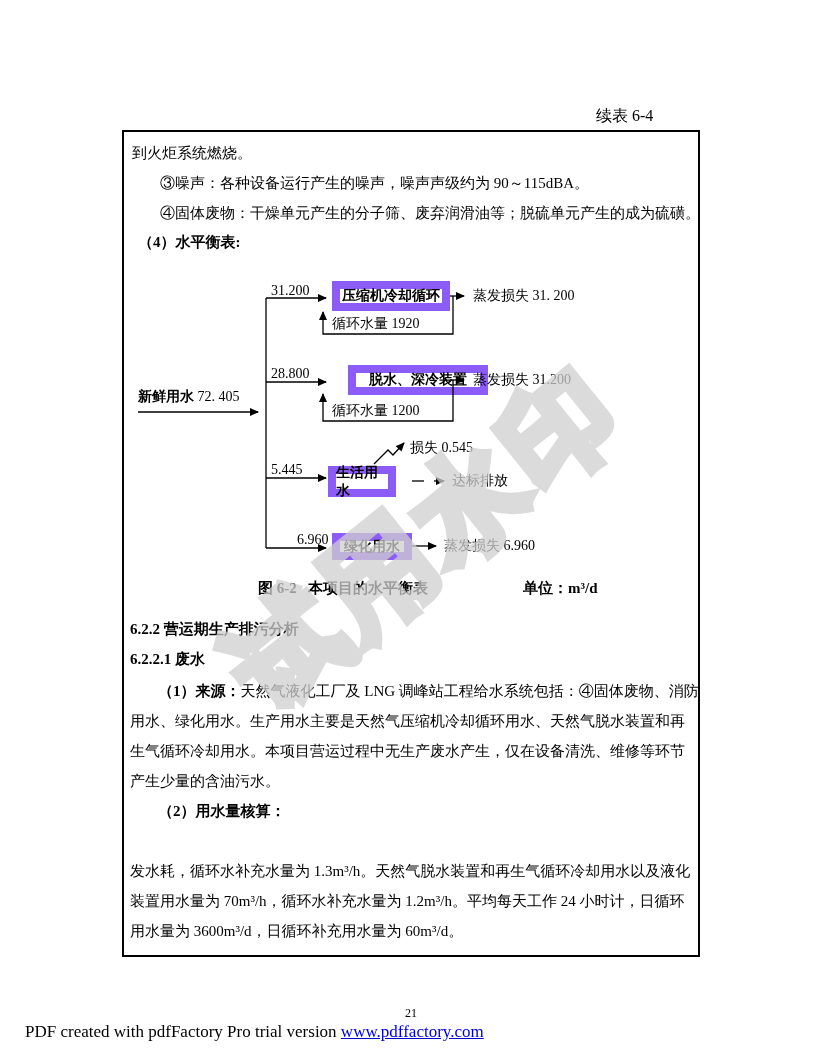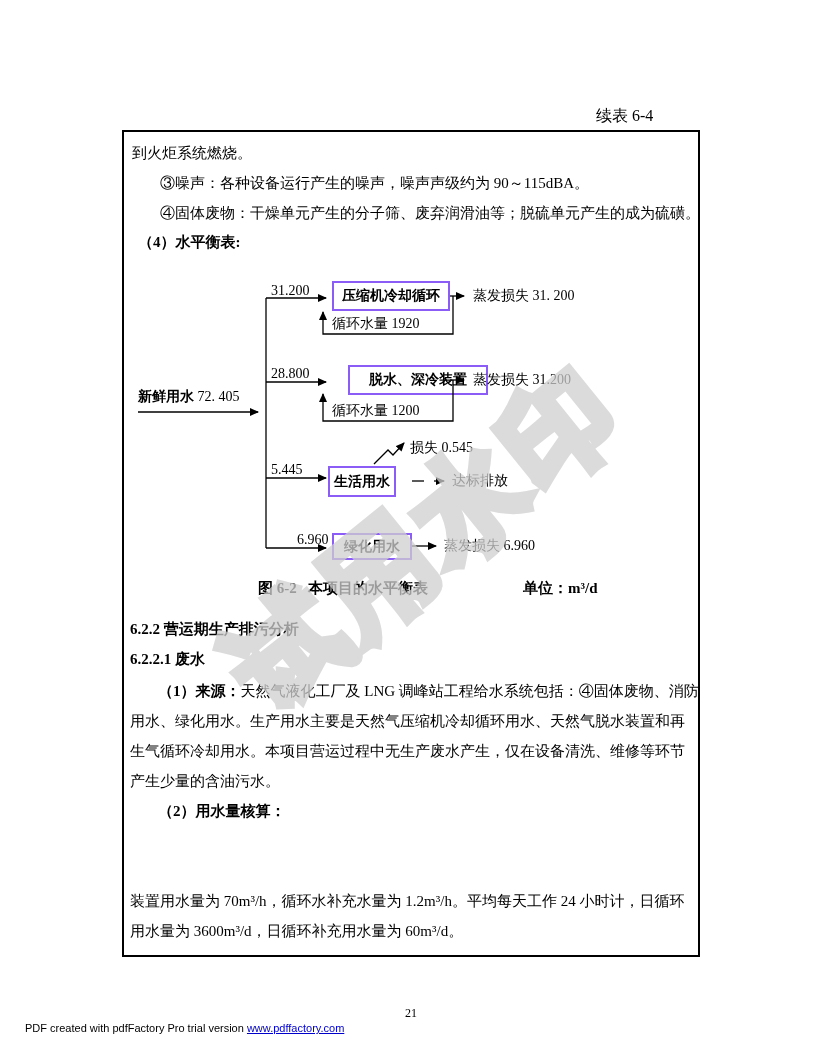--- a/index.html
+++ b/index.html
@@ -11,37 +11,37 @@
   .abs{position:absolute;white-space:nowrap;}
   .b{font-weight:bold;}
   .cont-label{font-size:16px;}
   .doc-border{
     position:absolute;left:122px;top:130px;width:578px;height:827px;
     border:2px solid #000;box-sizing:border-box;
   }
   .tline{font-size:15px;line-height:18px;}
   .dlabel{font-size:14px;line-height:16px;}
   .dbox{
-    position:absolute;border:2px solid #8b5cf6;box-sizing:border-box;
+    position:absolute;border:8px solid #8b5cf6;box-sizing:border-box;
     display:flex;align-items:center;justify-content:center;
     font-weight:bold;font-size:14px;background:#fff;
   }
   .caption{font-size:15px;font-weight:bold;}
   svg.diagram{position:absolute;left:0;top:0;z-index:1;pointer-events:none;}
   .watermark{
     position:absolute;left:195px;top:465px;z-index:5;pointer-events:none;
     transform:rotate(-39deg);
     font-size:108px;font-weight:bold;letter-spacing:8px;white-space:nowrap;
     color:#d4d4d4;-webkit-text-stroke:10px #cfcfcf;opacity:0.75;
     font-family:"Liberation Serif","DejaVu Serif",serif;
   }
   .pagenum{font-size:12px;}
   .pdf-footer{
-    font-family:Liberation Sans, sans-serif;
-    font-size:11px;
+    font-family:Liberation Serif, serif;
+    font-size:17px;
   }
   .pdf-footer a{color:#0000cc;text-decoration:underline;}
 </style>
 </head>
 <body>
 
 <div class="page">
 
   <div class="abs cont-label" style="left:596px;top:106px;">续表 6-4</div>
 
@@ -118,20 +118,21 @@
 
   <div class="abs tline" style="left:158px;top:682px;">
     <span class="b">（1）来源：</span><span>天然气液化工厂及 LNG 调峰站工程给水系统包括：④固体废物、消防</span>
   </div>
   <div class="abs tline" style="left:130px;top:712px;">用水、绿化用水。生产用水主要是天然气压缩机冷却循环用水、天然气脱水装置和再</div>
   <div class="abs tline" style="left:130px;top:742px;">生气循环冷却用水。本项目营运过程中无生产废水产生，仅在设备清洗、维修等环节</div>
   <div class="abs tline" style="left:130px;top:772px;">产生少量的含油污水。</div>
 
   <div class="abs tline b" style="left:158px;top:802px;">（2）用水量核算：</div>
 
+  <div class="abs tline" style="left:130px;top:862px;">发水耗，循环水补充水量为 1.3m³/h。天然气脱水装置和再生气循环冷却用水以及液化</div>
   <div class="abs tline" style="left:130px;top:892px;">装置用水量为 70m³/h，循环水补充水量为 1.2m³/h。平均每天工作 24 小时计，日循环</div>
   <div class="abs tline" style="left:130px;top:922px;">用水量为 3600m³/d，日循环补充用水量为 60m³/d。</div>
 
   <div class="watermark">试用水印</div>
 
   <div class="abs pagenum" style="left:122px;top:994px;width:578px;text-align:center;margin-top:12px;">21</div>
 
   <div class="abs pdf-footer" style="left:25px;top:1022px;">
     <span>PDF created with pdfFactory Pro trial version </span><a href="#">www.pdffactory.com</a>
   </div>

